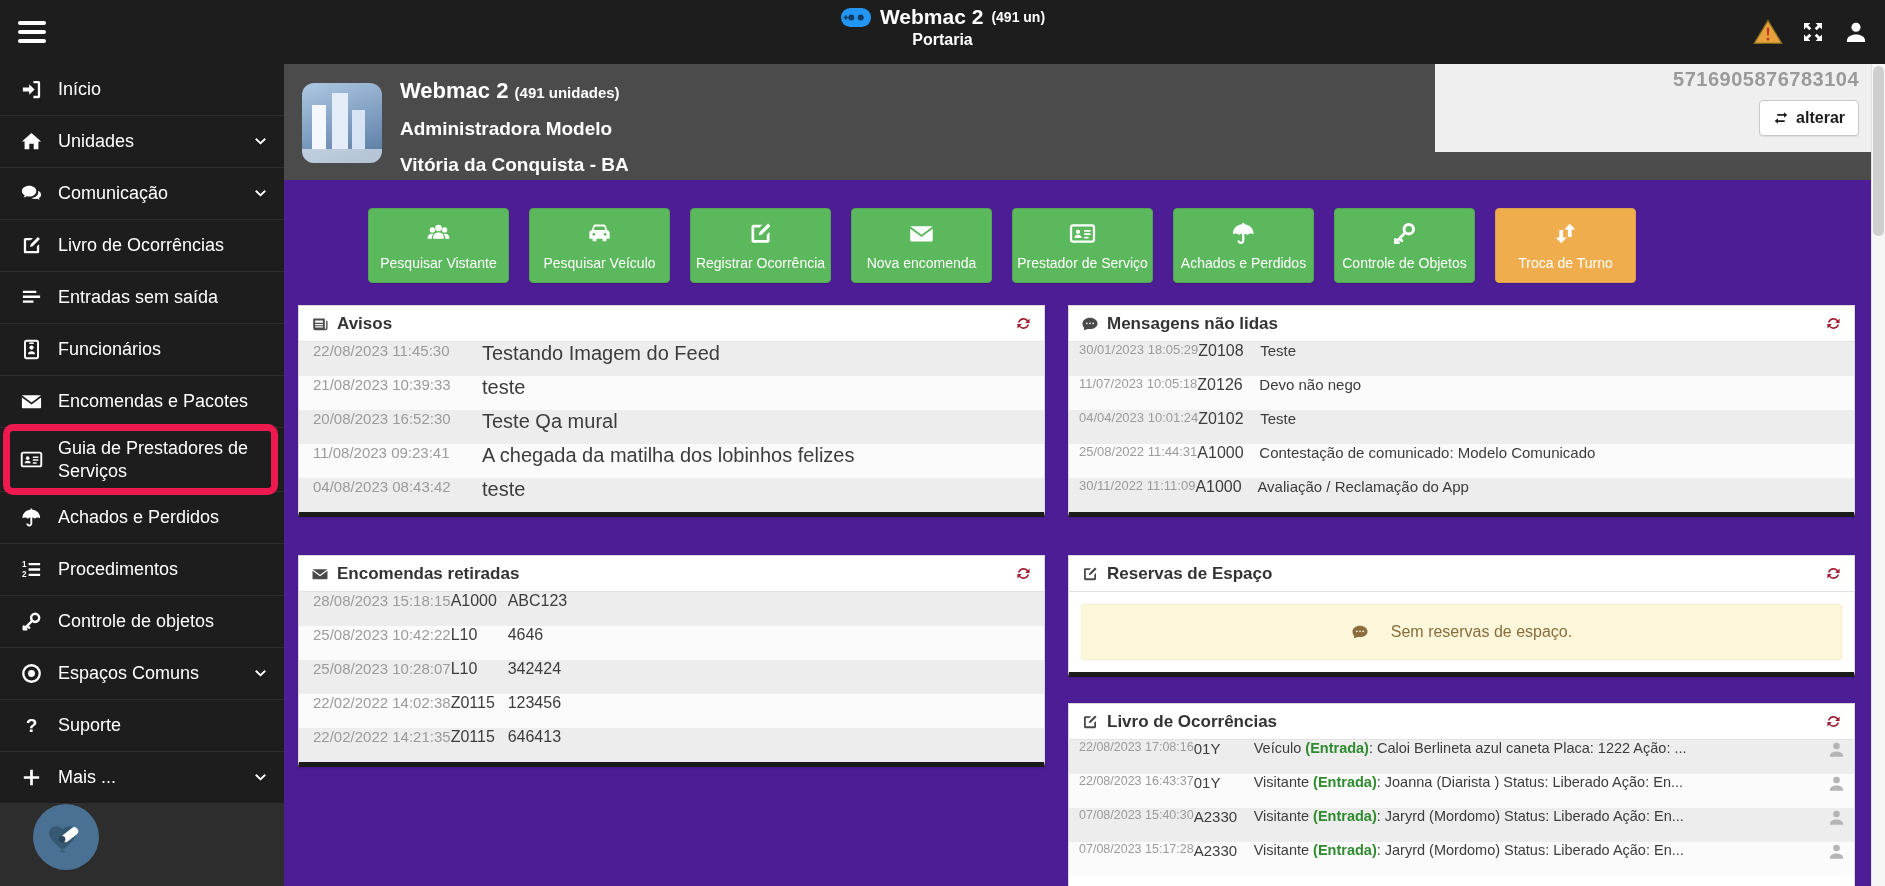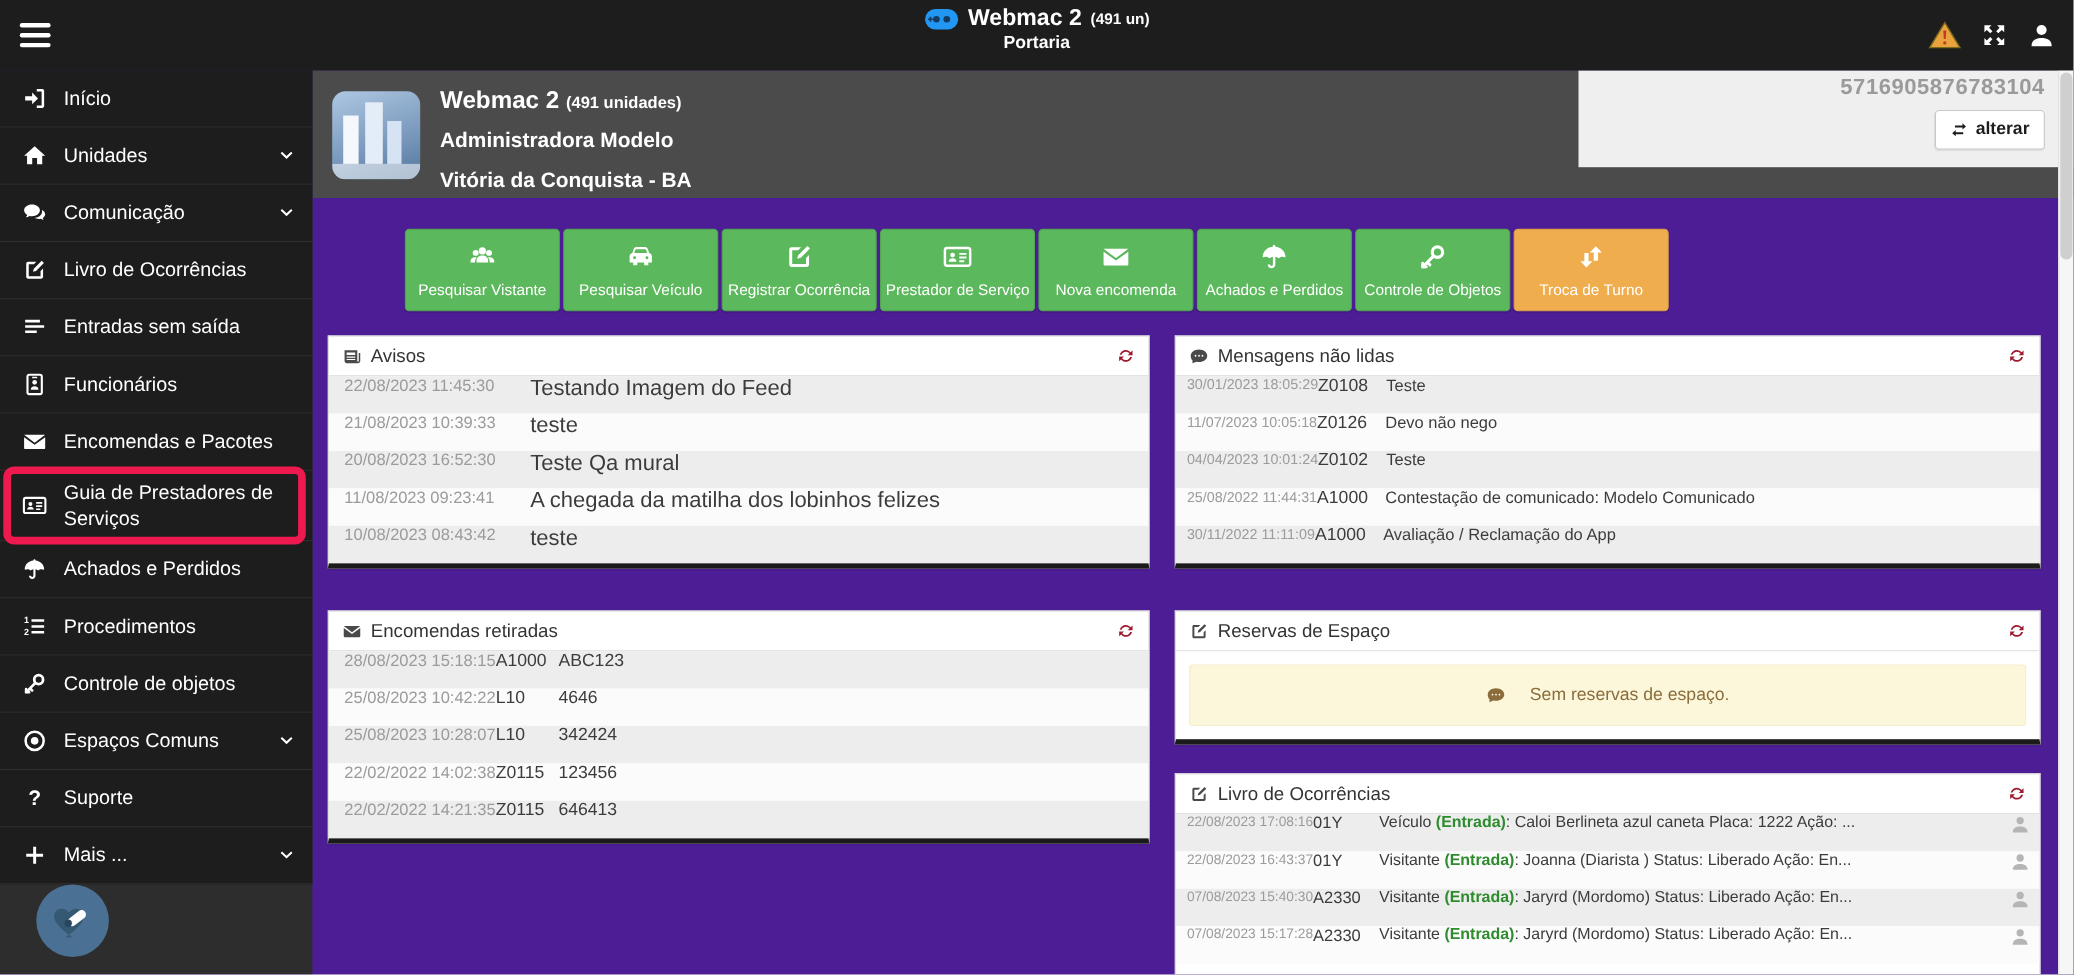--- a/index.html
+++ b/index.html
@@ -49,33 +49,33 @@
   .bt1{font-size:22px;font-weight:bold}
   .bt1s{font-size:15px;font-weight:bold}
   .bt2{font-size:19px;font-weight:bold;margin-top:14px}
   #corner{position:absolute;right:0;top:64px;width:450px;height:88px;background:#efefef;z-index:2;padding:4px 26px 0 0;text-align:right}
   .acct{font-size:20px;font-weight:bold;color:#9a9a9a;letter-spacing:.5px}
   .alterar{margin-top:9px;display:inline-flex;align-items:center;gap:7px;background:#fff;border:1px solid #c9c9c9;
     border-radius:4px;padding:8px 13px;font-size:16px;font-weight:bold;color:#1d1d1d;cursor:pointer;
     box-shadow:0 1px 1px rgba(0,0,0,.08);font-family:inherit}
 
   
-  #actions{position:absolute;left:368px;top:208px;display:flex;gap:3px;z-index:3}
+  #actions{position:absolute;left:368px;top:208px;display:flex;gap:20px;z-index:3}
   .qa{width:141px;height:75px;border-radius:4px;display:flex;flex-direction:column;align-items:center;justify-content:center;
     gap:8px;color:#fff;cursor:pointer;box-shadow:0 1px 1px rgba(0,0,0,.12)}
   .qa .ic{width:27px;height:27px;color:#fff}
   .qa-label{font-size:14px;white-space:nowrap}
   .qa.green{background:#5cb85c;border:1px solid #52a352}
   .qa.orangeb{background:#f0ad4e;border:1px solid #dda04a}
 
   
   .card{position:absolute;background:#fff;border:1px solid #d9d9d9;border-bottom:5px solid #1b1b1b;
     box-shadow:0 1px 2px rgba(0,0,0,.12);z-index:3}
   .card-h{height:36px;display:flex;align-items:center;gap:8px;padding:0 12px;border-bottom:1px solid #e2e2e2}
-  .card-t{font-size:17px;font-weight:normal;color:#333}
+  .card-t{font-size:17px;font-weight:bold;color:#333}
   .refresh{margin-left:auto;color:#9e1c30;cursor:pointer}
   .row{height:34px;display:flex;align-items:flex-start;overflow:hidden}
   .row.odd{background:#ededed}
   .row.even{background:#fbfbfb}
   .c-date{color:#9b9b9b;font-size:15px;flex:0 0 183px;padding-left:14px;white-space:nowrap}
   .av-text{font-size:20px;color:#3c3c3c;white-space:nowrap}
   .m-date{color:#9b9b9b;font-size:13px;flex:0 0 114px;padding-left:10px;white-space:nowrap}
   .m-unit{font-size:16px;color:#3c3c3c;flex:0 0 62px}
   .m-text{font-size:15px;color:#3c3c3c;white-space:nowrap}
   .e-date{color:#9b9b9b;font-size:15px;flex:0 0 126px;padding-left:14px;white-space:nowrap}
@@ -364,40 +364,40 @@
           <svg viewBox="0 0 24 24">
             <path fill="currentColor" d="M13.6 4.2H5.8c-1 0-1.8.8-1.8 1.8v12.4c0 1 .8 1.8 1.8 1.8h12.4c1 0 1.8-.8 1.8-1.8v-7.8l-2.4 2.4v4.8H6.4V6.6h4.8l2.4-2.4z"></path>
             <path fill="currentColor" d="M18.7 3.2l2.1 2.1-7.5 7.5-2.9.8.8-2.9 7.5-7.5z"></path>
           </svg>
         </span>
         <span class="qa-label">Registrar Ocorrência</span>
       </div>
       <div class="qa green">
         <span class="ic ">
           <svg viewBox="0 0 24 24">
+            <path fill="currentColor" d="M2 5.5h20L12 13 2 5.5z"></path>
+            <path fill="currentColor" d="M22 7.8V18c0 .6-.4 1-1 1H3c-.6 0-1-.4-1-1V7.8l10 7.2 10-7.2z"></path>
+          </svg>
+        </span>
+        <span class="qa-label">Nova encomenda</span>
+      </div>
+      <div class="qa green">
+        <span class="ic ">
+          <svg viewBox="0 0 24 24">
             <rect x="1.8" y="4.8" width="20.4" height="14.4" rx="1.8" fill="none" stroke="currentColor" stroke-width="2"></rect>
             <circle cx="8" cy="10.6" r="1.9" fill="currentColor"></circle>
             <path d="M4.9 15.6c0-1.5 1.4-2.4 3.1-2.4s3.1.9 3.1 2.4v.3H4.9v-.3z" fill="currentColor"></path>
             <path d="M13.4 9.6h5.8M13.4 12.6h5.8M13.4 15.6h4" stroke="currentColor" stroke-width="1.6" fill="none"></path>
           </svg>
         </span>
         <span class="qa-label">Prestador de Serviço</span>
       </div>
       <div class="qa green">
         <span class="ic ">
           <svg viewBox="0 0 24 24">
-            <path fill="currentColor" d="M2 5.5h20L12 13 2 5.5z"></path>
-            <path fill="currentColor" d="M22 7.8V18c0 .6-.4 1-1 1H3c-.6 0-1-.4-1-1V7.8l10 7.2 10-7.2z"></path>
-          </svg>
-        </span>
-        <span class="qa-label">Nova encomenda</span>
-      </div>
-      <div class="qa green">
-        <span class="ic ">
-          <svg viewBox="0 0 24 24">
             <path fill="currentColor" d="M12 2.5c.4 0 .8.3.8.8v.5c4.6.4 8.2 3.9 8.2 8.2 0 .3-.3.5-.5.4-.8-.4-1.7-.6-2.6-.4-.8.1-1.5.5-2 1-.2.2-.5.2-.7 0-.6-.6-1.4-1-2.4-1.1v6.3c0 1.7-1.4 3.1-3.1 3.1s-3.1-1.4-3.1-3.1h2c0 .6.5 1.1 1.1 1.1s1.1-.5 1.1-1.1v-6.3c-.9.1-1.8.5-2.4 1.1-.2.2-.5.2-.7 0-.5-.5-1.2-.9-2-1-.9-.2-1.8 0-2.6.4-.2.1-.5-.1-.5-.4 0-4.3 3.6-7.8 8.2-8.2v-.5c0-.5.4-.8.8-.8z"></path>
           </svg>
         </span>
         <span class="qa-label">Achados e Perdidos</span>
       </div>
       <div class="qa green">
         <span class="ic ">
           <svg viewBox="0 0 24 24">
             <circle cx="15.8" cy="8.2" r="4.2" fill="none" stroke="currentColor" stroke-width="2.6"></circle>
             <path d="M12.6 11.4L3.8 20.2M3.8 20.2l.1-3M3.8 20.2l3-.1M7.6 16.4l2.1 2.1" stroke="currentColor" stroke-width="2.4" fill="none" stroke-linecap="round"></path>
@@ -443,21 +443,21 @@
         </div>
         <div class="row odd">
           <span class="c-date">20/08/2023 16:52:30</span>
           <span class="av-text">Teste Qa mural</span>
         </div>
         <div class="row even">
           <span class="c-date">11/08/2023 09:23:41</span>
           <span class="av-text">A chegada da matilha dos lobinhos felizes</span>
         </div>
         <div class="row odd">
-          <span class="c-date">10/08/2023 08:43:42</span>
+          <span class="c-date">04/08/2023 08:43:42</span>
           <span class="av-text">teste</span>
         </div>
       </div>
   </section>
 
   <section class="card" id="card-mensagens" style="left:1068px;top:305px;width:787px">
     <div class="card-h">
       <span class="ic w18 dk">
           <svg viewBox="0 0 24 24">
             <path fill="currentColor" d="M12 3.6c5.5 0 10 3.4 10 7.6s-4.5 7.6-10 7.6c-1 0-2-.1-2.9-.3L4 20.4l.2-3.3C2.8 15.8 2 13.6 2 11.2c0-4.2 4.5-7.6 10-7.6z"></path>

